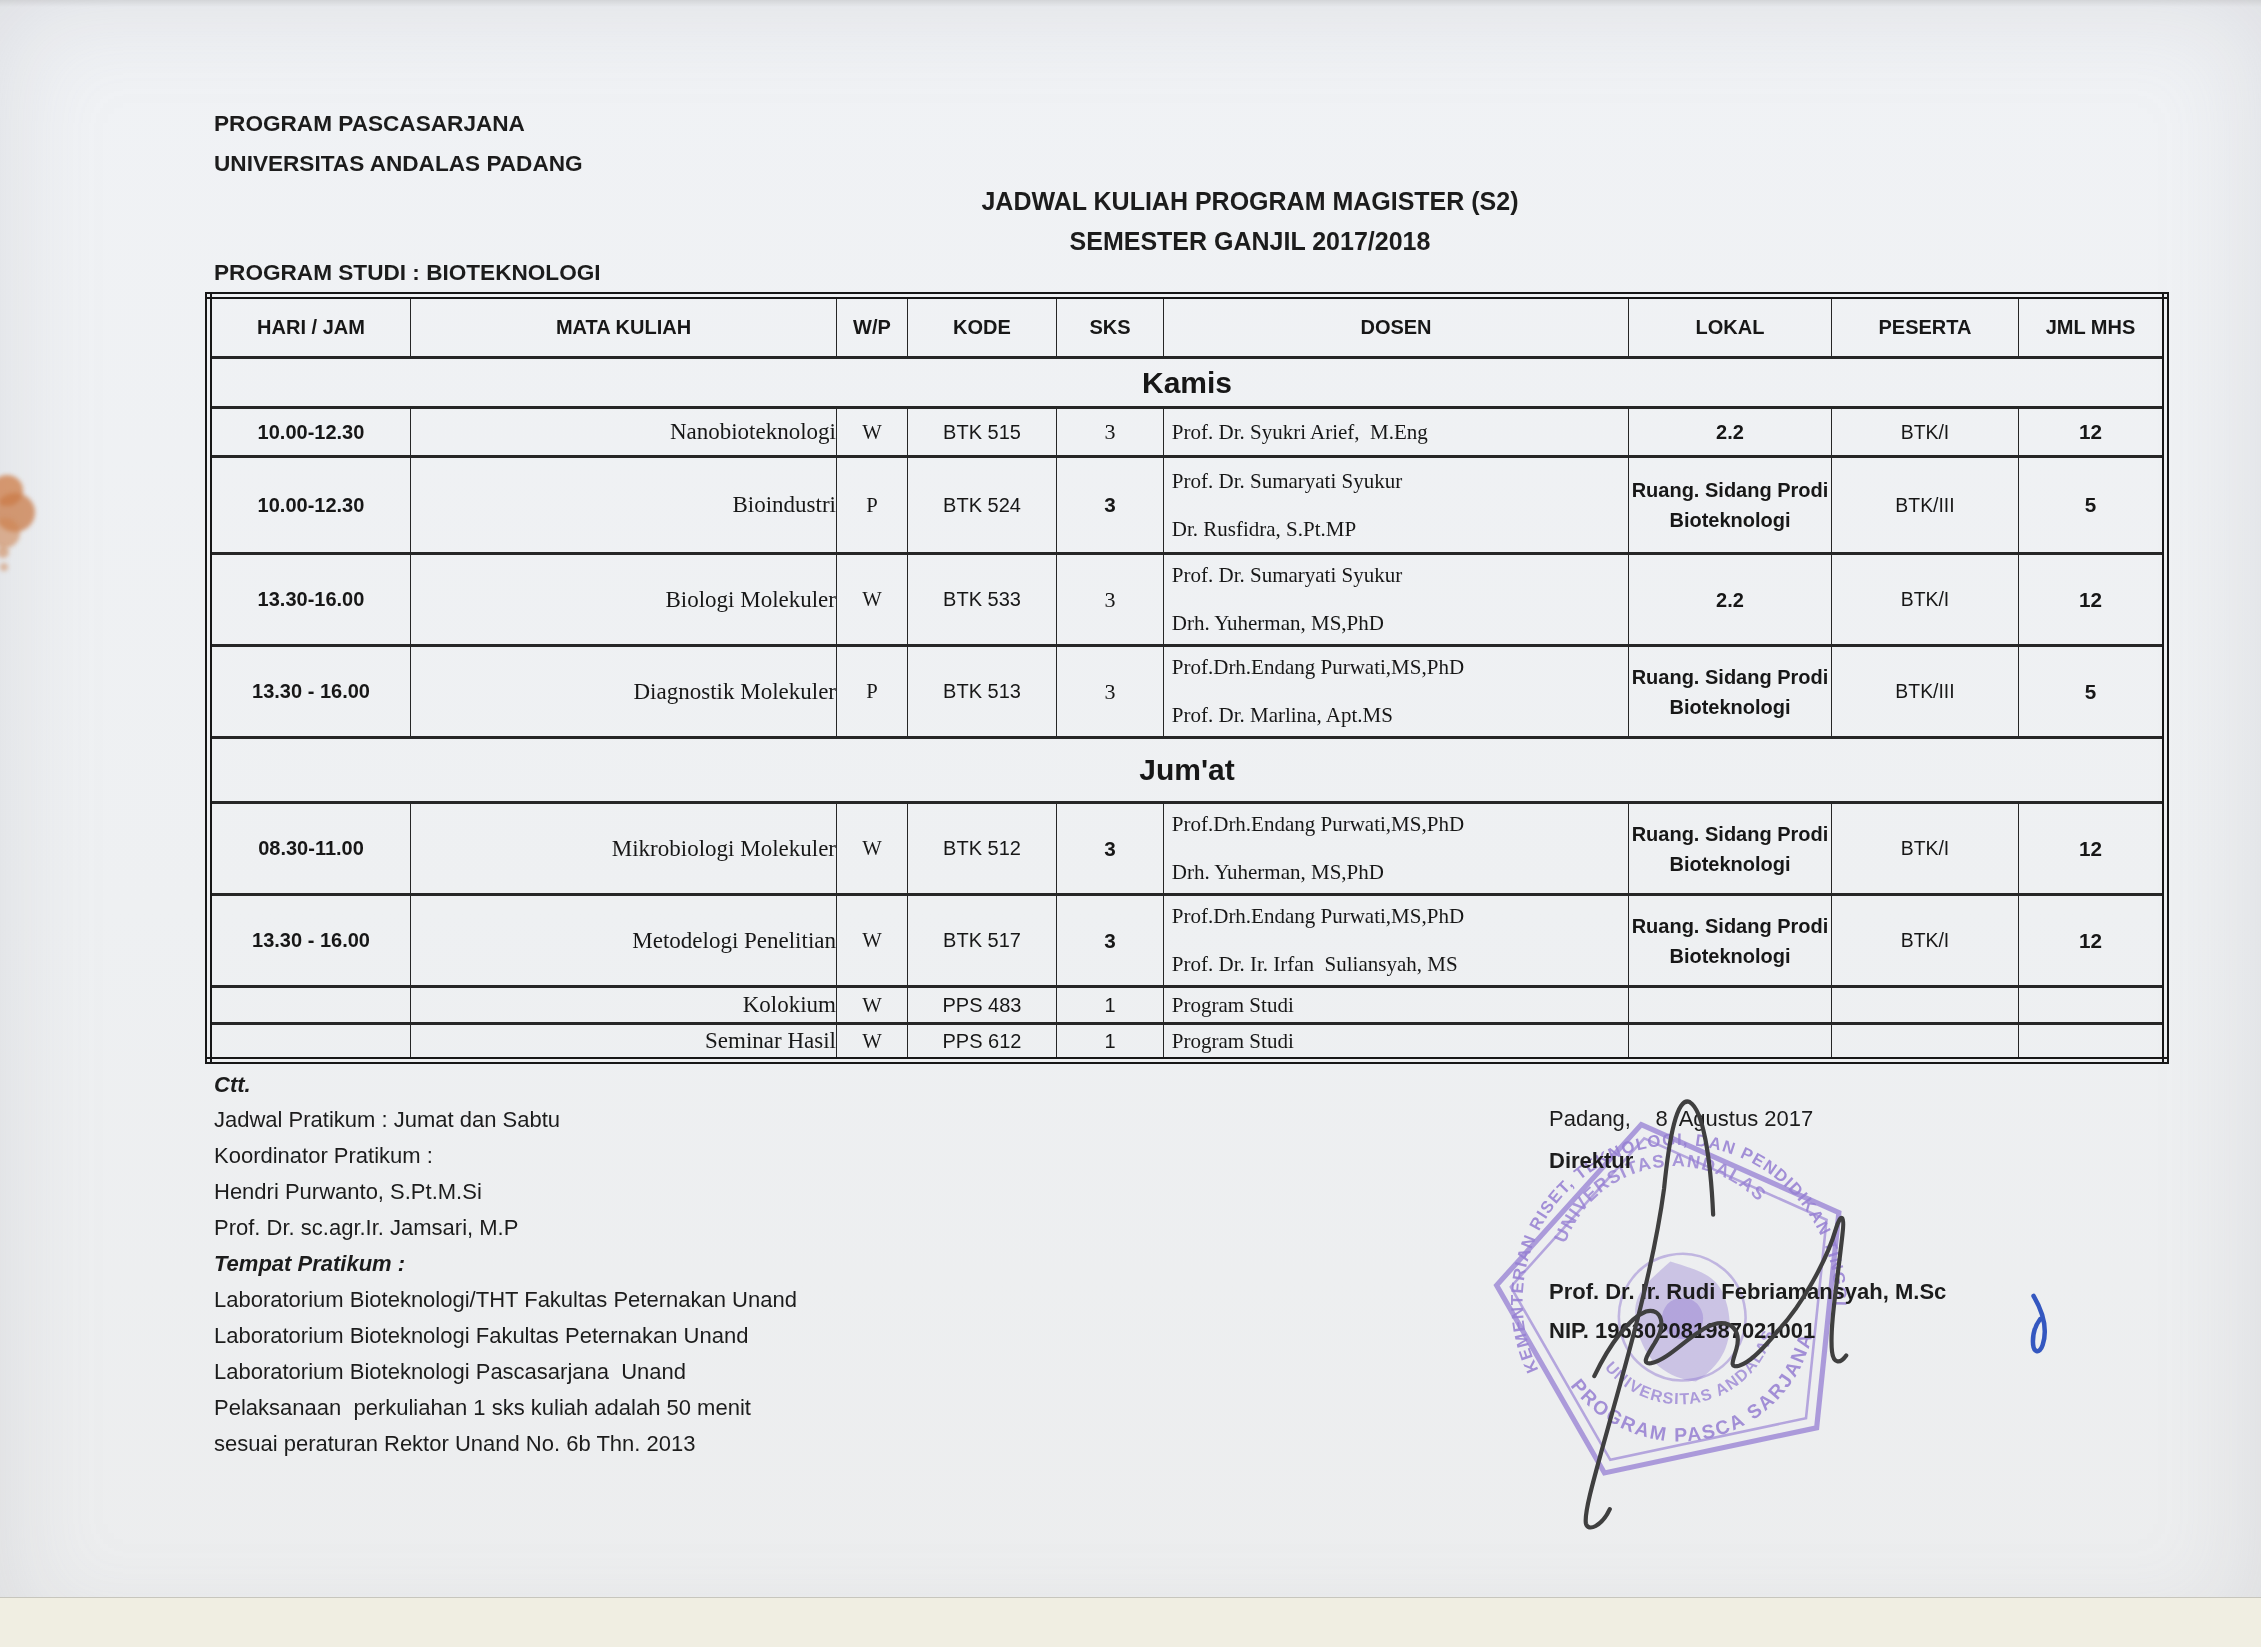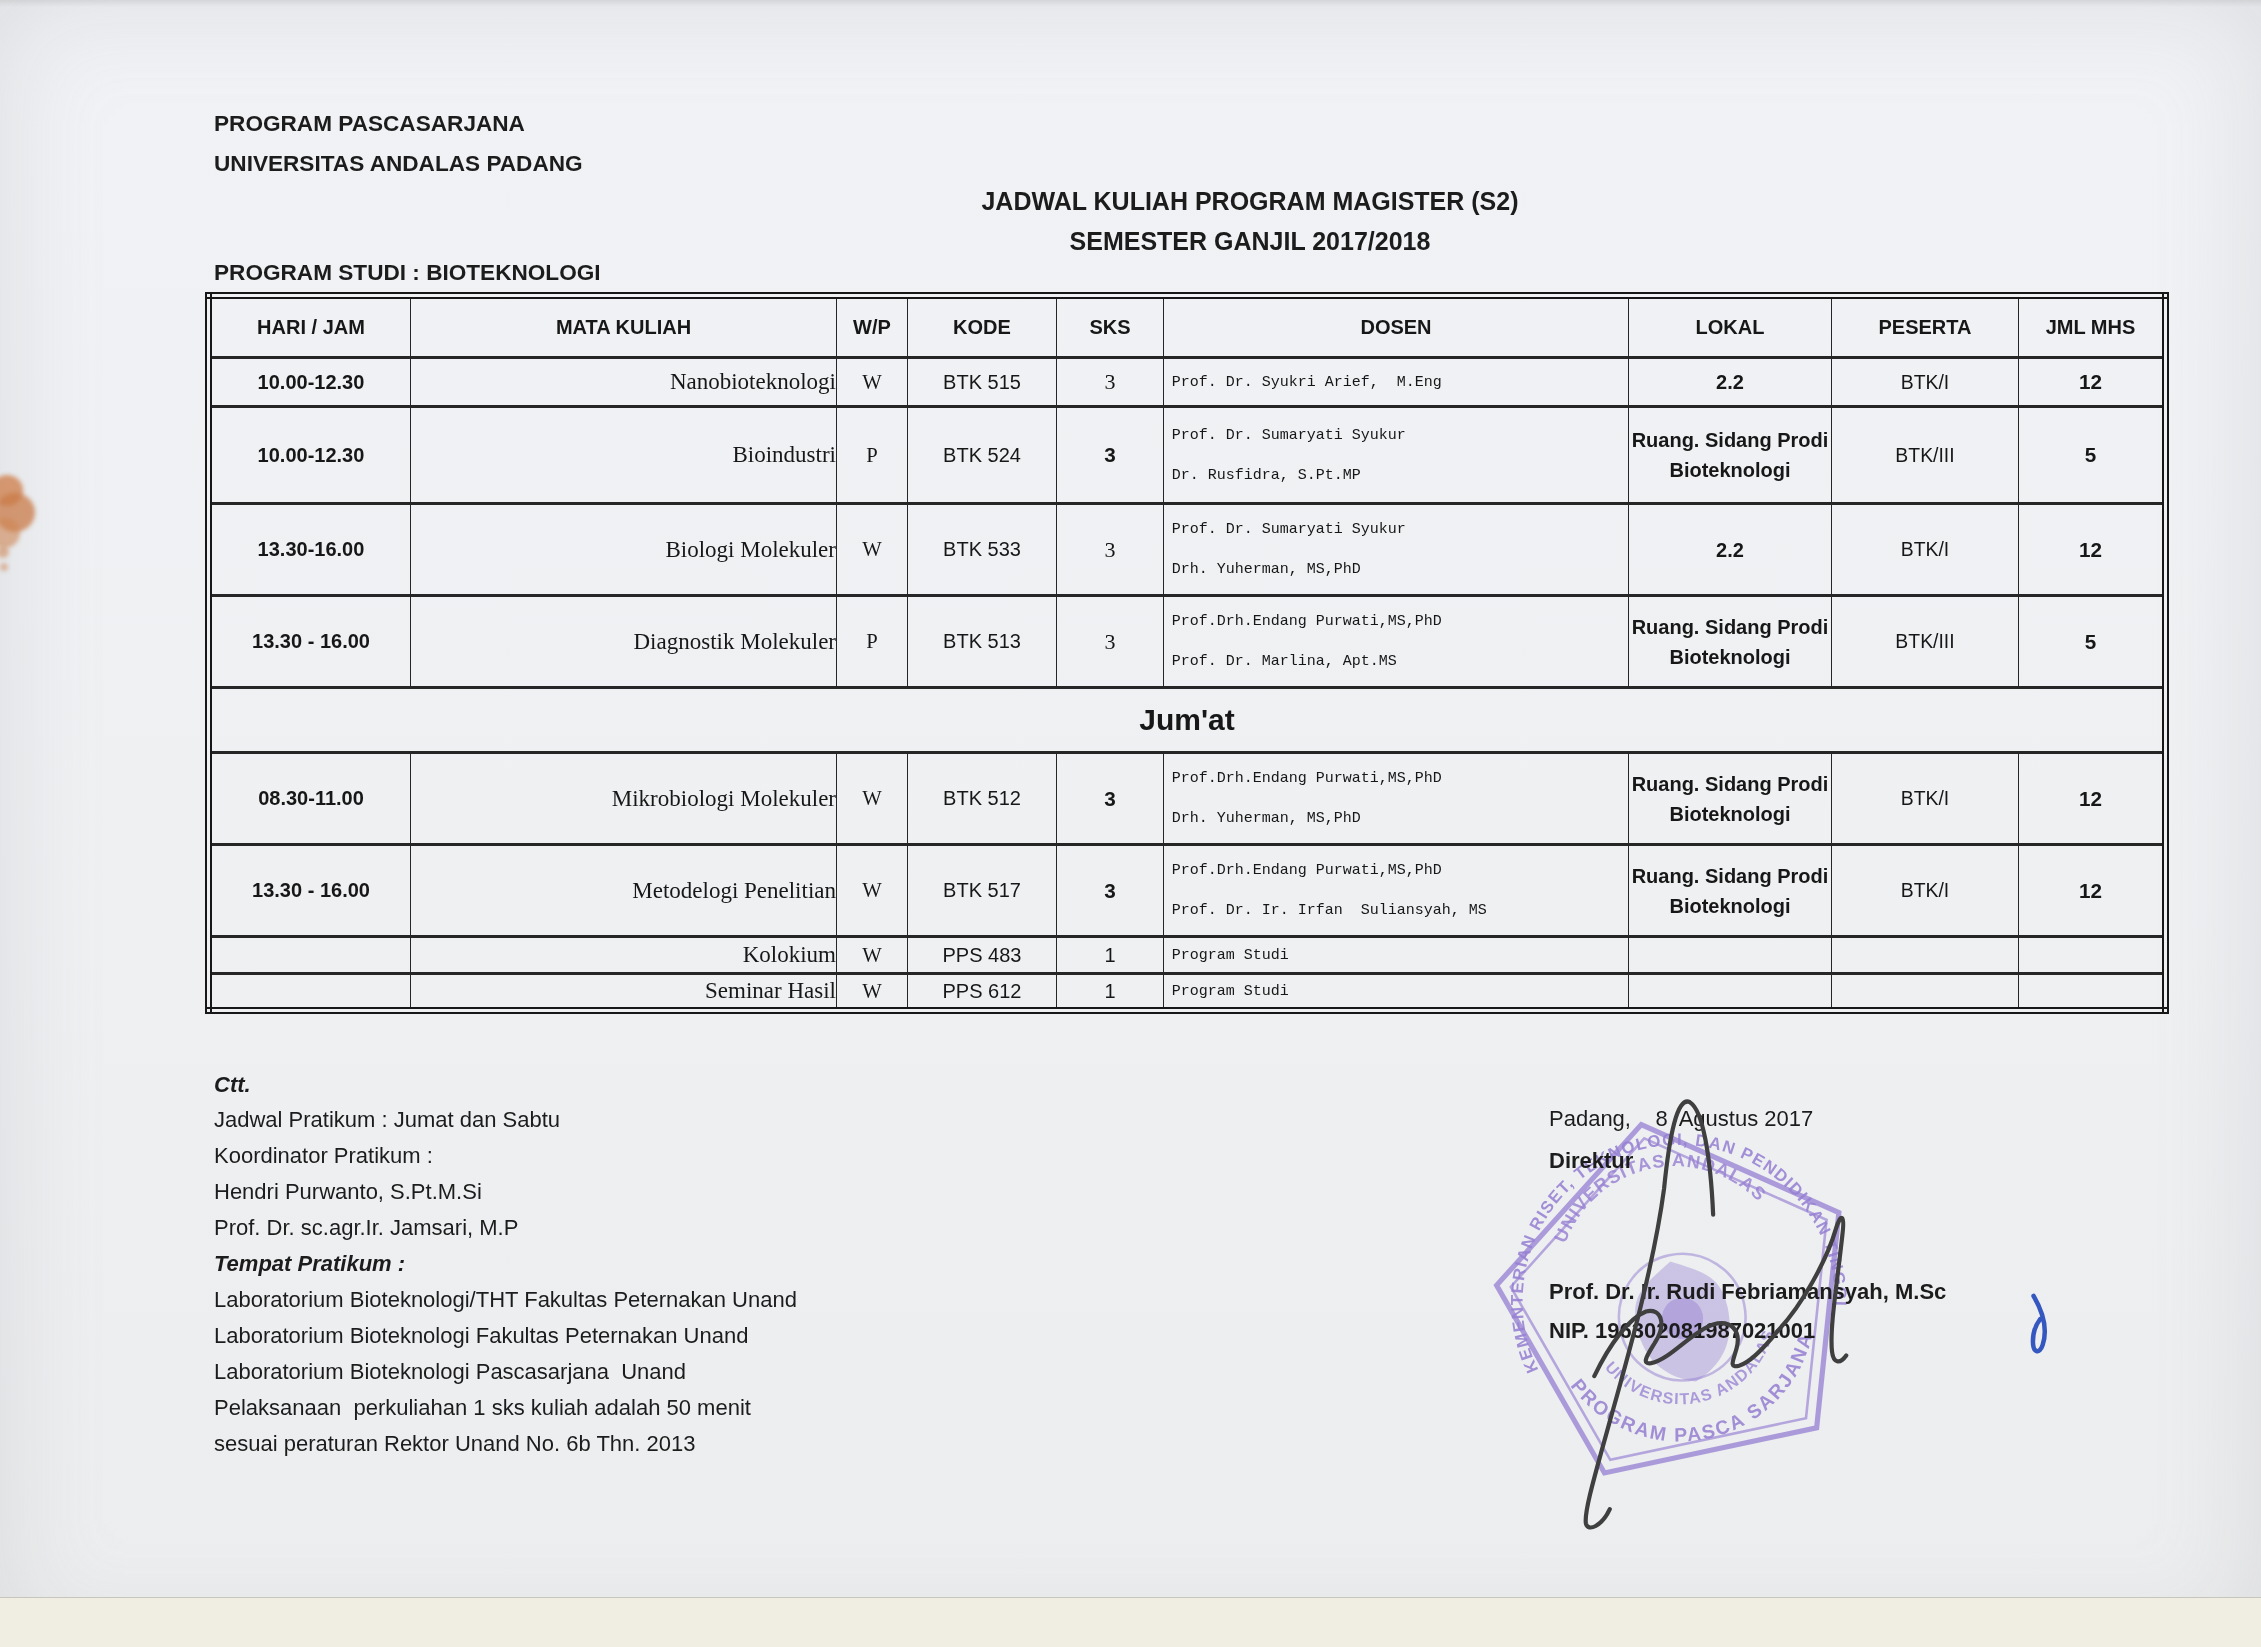--- a/index.html
+++ b/index.html
@@ -26,21 +26,21 @@
   .band{font-size:30px;font-weight:700;text-align:center;}
   .c-time{font-weight:700;font-size:20px;text-align:center;white-space:pre;}
   .c-course{font-family:"Liberation Serif",serif;font-size:23px;text-align:right;
     padding-left:7.8px;white-space:pre;}
   .c-wp{font-family:"Liberation Serif",serif;font-size:20.7px;text-align:center;}
   .c-kode{font-size:20px;text-align:center;white-space:pre;}
   .c-sks{text-align:center;}
   .sks-serif{font-family:"Liberation Serif",serif;font-size:22px;}
   .sks-bold{font-weight:700;font-size:20.7px;}
   .sks-plain{font-size:20px;}
-  .c-dosen{font-family:Liberation Mono, monospace;font-size:15px;text-align:left;vertical-align:middle;}
+  .c-dosen{font-family:Liberation Serif, serif;font-size:21px;text-align:left;vertical-align:middle;}
   .c-dosen .dosen-line{padding-left:7.8px;white-space:pre;}
   .c-dosen.two .dosen-line:first-child{margin-bottom:23px;}
   .c-lokal{font-size:20px;text-align:center;padding:0 9px;line-height:1.5;}
   .c-lokal.b{font-weight:700;}
   .c-peserta{font-size:19.4px;text-align:center;}
   .c-jml{font-weight:700;font-size:20.7px;text-align:center;}
   
   .notes-heading{position:absolute;left:214px;top:1072px;font-size:22px;font-weight:700;
     font-style:italic;z-index:6;}
   .notes-list{position:absolute;left:214px;top:1107px;font-size:22px;z-index:6;}
@@ -101,20 +101,23 @@
           <th>W/P</th>
           <th>KODE</th>
           <th>SKS</th>
           <th>DOSEN</th>
           <th>LOKAL</th>
           <th>PESERTA</th>
           <th>JML MHS</th>
         </tr>
       </thead>
       <tbody>
+        <tr style="height: 50px;">
+          <td class="band" colspan="9">Kamis</td>
+        </tr>
         <tr style="height: 49px;">
           <td class="c-time">10.00-12.30</td>
           <td class="c-course">Nanobioteknologi</td>
           <td class="c-wp">W</td>
           <td class="c-kode">BTK 515</td>
           <td class="c-sks sks-serif">3</td>
           <td class="c-dosen">
             <div class="dosen-line">Prof. Dr. Syukri Arief,  M.Eng</div>
           </td>
           <td class="c-lokal b">2.2</td>

